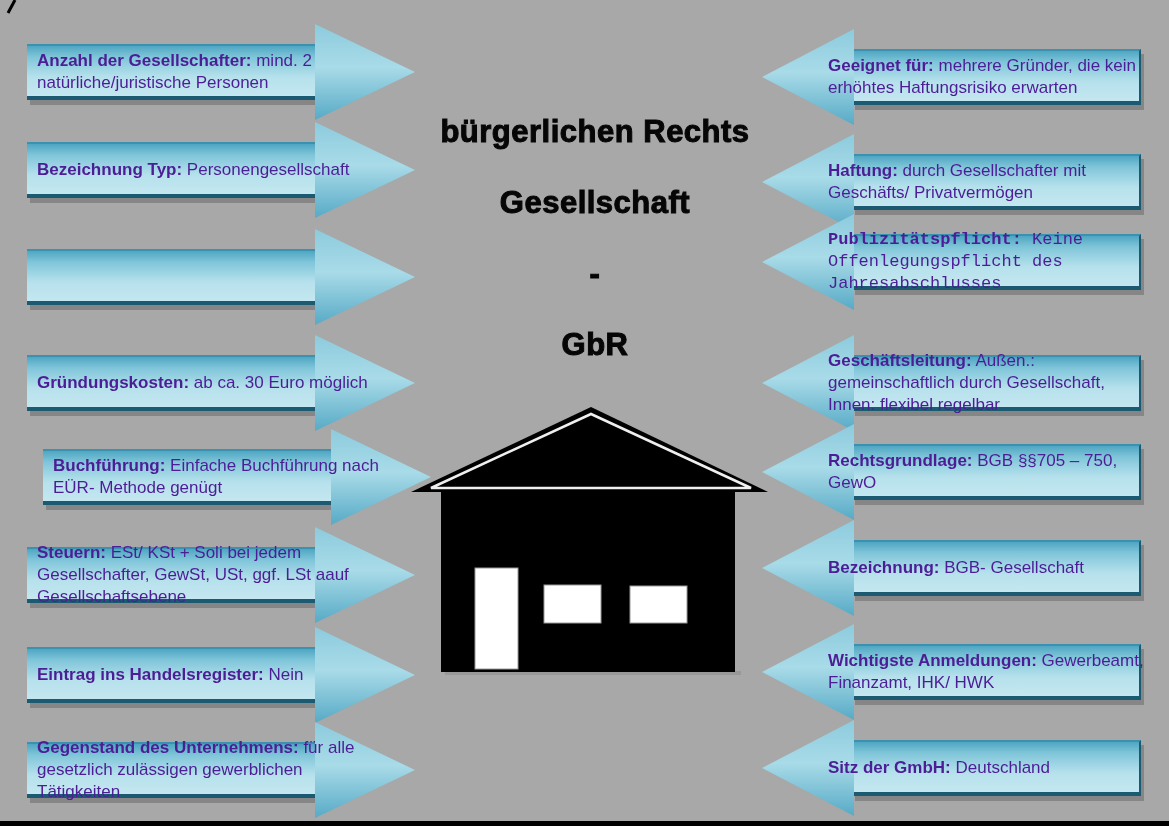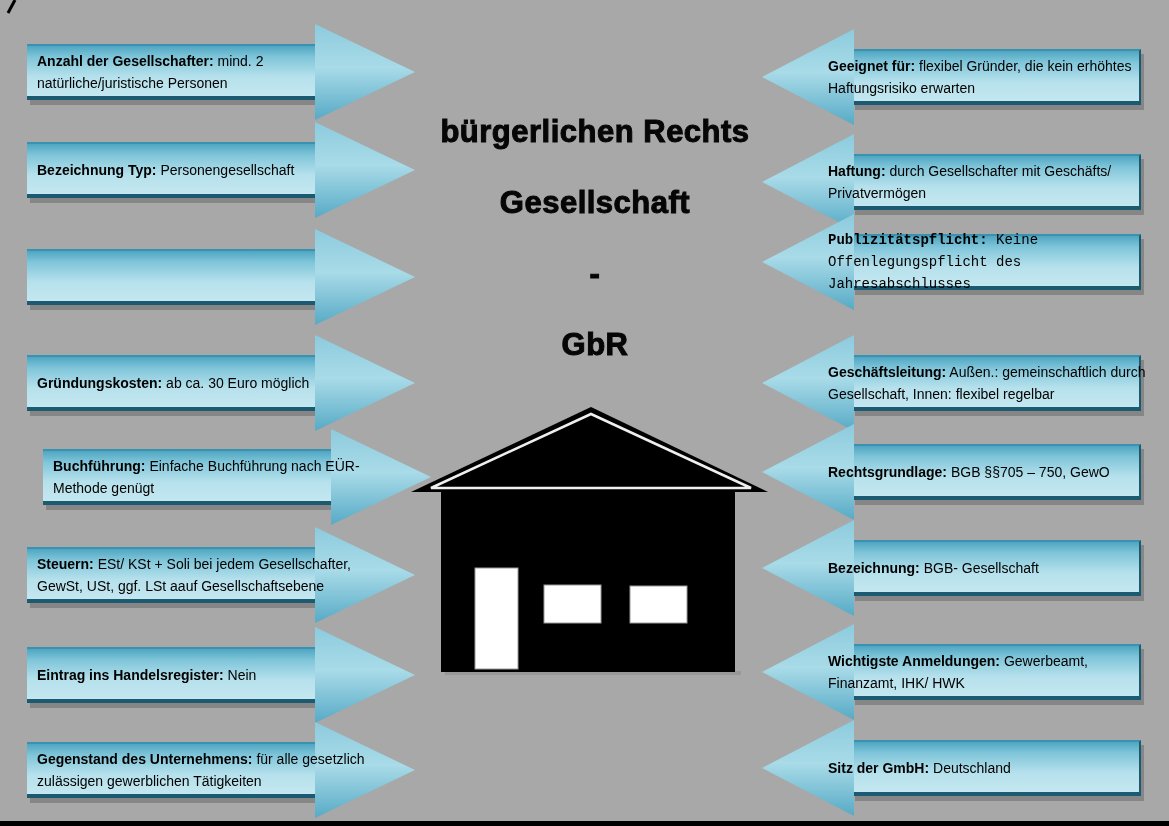--- a/index.html
+++ b/index.html
@@ -37,21 +37,21 @@
     filter:drop-shadow(3px 4px 0 #1c5f78) drop-shadow(2px 2px 0 rgba(100,100,100,0.35));
   }
   .arrow.left  .head { right:0; clip-path:polygon(0 0, 100% 50%, 0 100%); }
   .arrow.right .head { left:0; width:92px; clip-path:polygon(100% 0, 0 50%, 100% 100%); }
   .textbox {
     position:absolute; top:24px; height:56px;
     display:flex; align-items:center; z-index:3;
   }
   .arrow.left  .textbox { left:10px; width:352px; }
   .arrow.right .textbox { left:66px; width:325px; }
-  .text { margin:0; font-size:14px; line-height:22px; color:#000000; }
+  .text { margin:0; font-size:17px; line-height:22px; color:#4c1d95; }
   .label { font-weight:bold; }
   
   .house { position:absolute; left:406px; top:403px; }
   
   .bottom-bar { position:absolute; left:0; bottom:0; width:100%; height:5px; background:#000; }
   .corner-mark { position:absolute; left:6px; top:0; }
 </style>
 </head>
 <body>
 
@@ -135,21 +135,21 @@
       <div class="shaft"></div>
       <div class="head"></div>
       <div class="textbox">
         <p class="text"><b class="label">Gegenstand des Unternehmens:</b><span class="rest"> für alle gesetzlich zulässigen gewerblichen Tätigkeiten</span></p>
       </div>
     </div>
       <div class="arrow right" style="top: 25px;">
       <div class="shaft"></div>
       <div class="head"></div>
       <div class="textbox">
-        <p class="text"><b class="label">Geeignet für:</b><span class="rest"> flexibel Gründer, die kein erhöhtes Haftungsrisiko erwarten</span></p>
+        <p class="text"><b class="label">Geeignet für:</b><span class="rest"> mehrere Gründer, die kein erhöhtes Haftungsrisiko erwarten</span></p>
       </div>
     </div>
       <div class="arrow right" style="top: 130px;">
       <div class="shaft"></div>
       <div class="head"></div>
       <div class="textbox">
         <p class="text"><b class="label">Haftung:</b><span class="rest">  durch Gesellschafter mit Geschäfts/ Privatvermögen</span></p>
       </div>
     </div>
       <div class="arrow right" style="top: 210px; font-family: Liberation Mono, monospace;">

